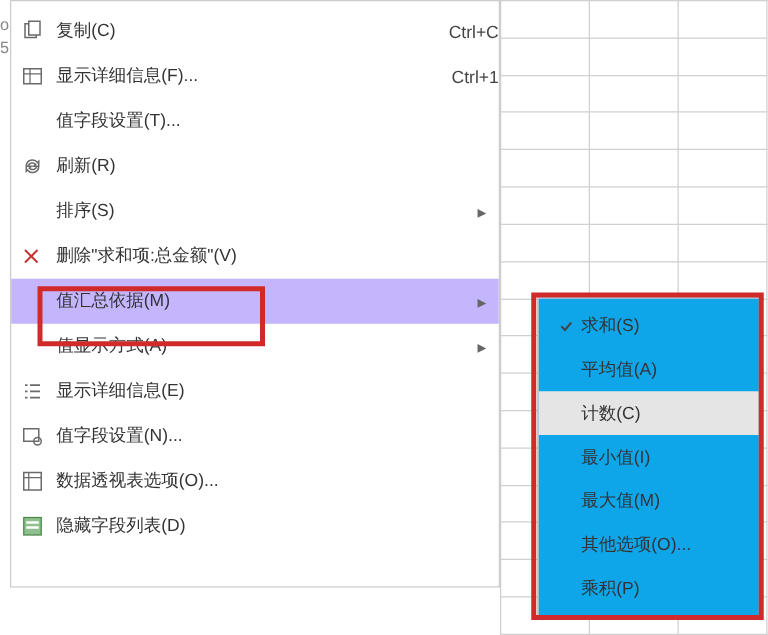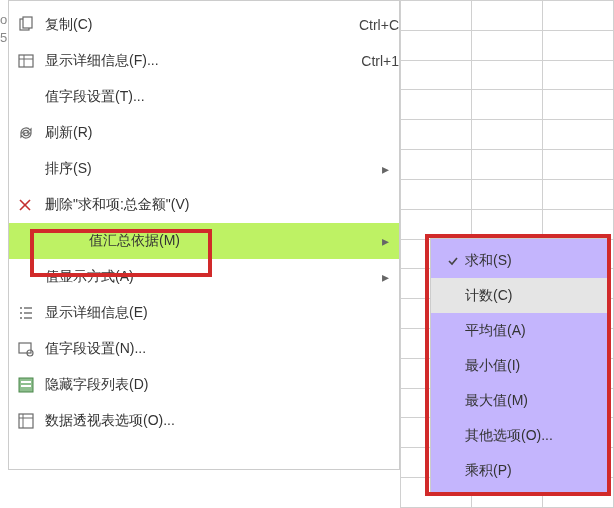--- a/index.html
+++ b/index.html
@@ -41,22 +41,21 @@
     .menu-item {
       display: flex;
       align-items: center;
       height: 36px;
       padding-left: 8px;
       color: #333333;
       cursor: default;
       position: relative;
     }
     .menu-item.hovered {
-      background: #bef264;
-      gap: 44px;
+      background: #c4b5fd;
     }
     .menu-icon {
       width: 28px;
       display: flex;
       align-items: center;
       justify-content: flex-start;
       color: #6a6a6a;
     }
     .menu-label {
       flex: 1;
@@ -73,21 +72,21 @@
     .red-box-main {
       position: absolute;
       border: 4px solid #d12a2a;
       pointer-events: none;
     }
     .sub-menu {
       position: absolute;
       left: 430px;
       top: 238px;
       width: 178px;
-      background: #c4b5fd;
+      background: #0ea5e9;
       border: 1px solid #cccccc;
       padding: 4px 0;
     }
     .sub-item {
       display: flex;
       align-items: center;
       height: 35px;
       padding-left: 16px;
       color: #333333;
       cursor: default;
@@ -290,66 +289,66 @@
           <rect x="2" y="3" width="12" height="10" fill="none" stroke="#6a6a6a" stroke-width="1.2"></rect>
           <circle cx="13" cy="13" r="3" fill="none" stroke="#6a6a6a" stroke-width="1.2"></circle>
         </svg>
     </span>
     <span class="menu-label">值字段设置(N)...</span>
   </div>
 
   <div class="menu-item">
     <span class="menu-icon">
       <svg width="18" height="18" viewBox="0 0 18 18">
+          <rect x="2" y="2" width="14" height="14" fill="none" stroke="#6a6a6a" stroke-width="1.2"></rect>
+          <line x1="2" y1="6" x2="16" y2="6" stroke="#6a6a6a"></line>
+          <line x1="6" y1="2" x2="6" y2="16" stroke="#6a6a6a"></line>
+        </svg>
+    </span>
+    <span class="menu-label">数据透视表选项(O)...</span>
+  </div>
+
+  <div class="menu-item">
+    <span class="menu-icon">
+      <svg width="18" height="18" viewBox="0 0 18 18">
           <rect x="2" y="2" width="14" height="14" fill="#8fbf8f" stroke="#4a874a" stroke-width="1"></rect>
           <rect x="4" y="5" width="10" height="2" fill="#fff"></rect>
           <rect x="4" y="9" width="10" height="2" fill="#fff"></rect>
         </svg>
     </span>
     <span class="menu-label">隐藏字段列表(D)</span>
   </div>
 
-  <div class="menu-item">
-    <span class="menu-icon">
-      <svg width="18" height="18" viewBox="0 0 18 18">
-          <rect x="2" y="2" width="14" height="14" fill="none" stroke="#6a6a6a" stroke-width="1.2"></rect>
-          <line x1="2" y1="6" x2="16" y2="6" stroke="#6a6a6a"></line>
-          <line x1="6" y1="2" x2="6" y2="16" stroke="#6a6a6a"></line>
-        </svg>
-    </span>
-    <span class="menu-label">数据透视表选项(O)...</span>
-  </div>
-
 </div>
 
 <div class="red-box-main" style="left:30px; top:229px; width:182px; height:48px;"></div>
 
 <div class="sub-menu">
 
   <div class="sub-item">
     <span class="sub-check">
       <svg width="12" height="12" viewBox="0 0 12 12">
           <polyline points="2,6 5,9 10,3" fill="none" stroke="#444" stroke-width="1.6"></polyline>
         </svg>
     </span>
     <span>求和(S)</span>
   </div>
 
+  <div class="sub-item">
+    <span class="sub-check"></span>
+    <span>平均值(A)</span>
+  </div>
+
   <div class="sub-item hovered">
     <span class="sub-check"></span>
     <span>计数(C)</span>
   </div>
 
   <div class="sub-item">
     <span class="sub-check"></span>
-    <span>平均值(A)</span>
-  </div>
-
-  <div class="sub-item">
-    <span class="sub-check"></span>
     <span>最小值(I)</span>
   </div>
 
   <div class="sub-item">
     <span class="sub-check"></span>
     <span>最大值(M)</span>
   </div>
 
   <div class="sub-item">
     <span class="sub-check"></span>

